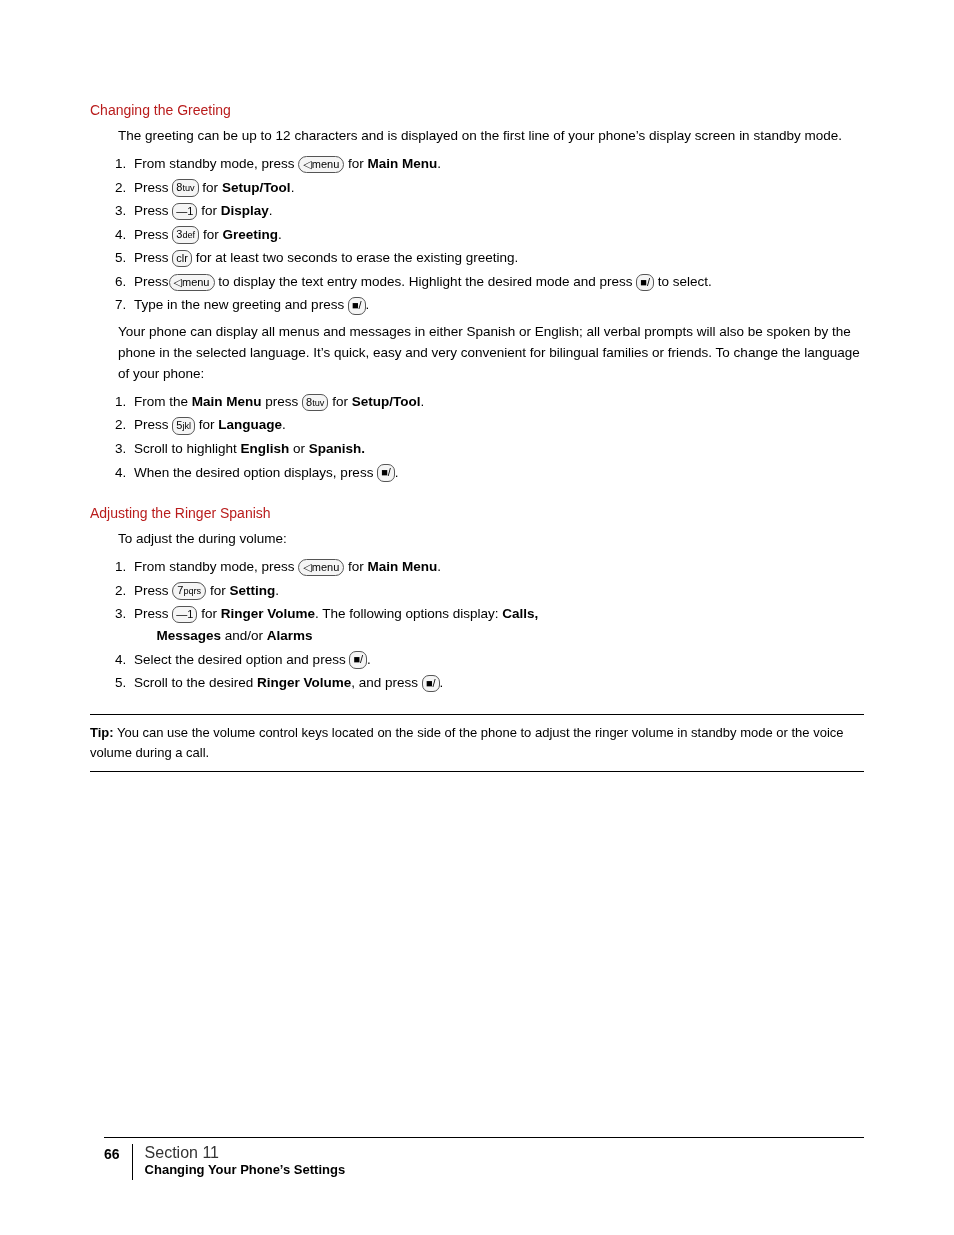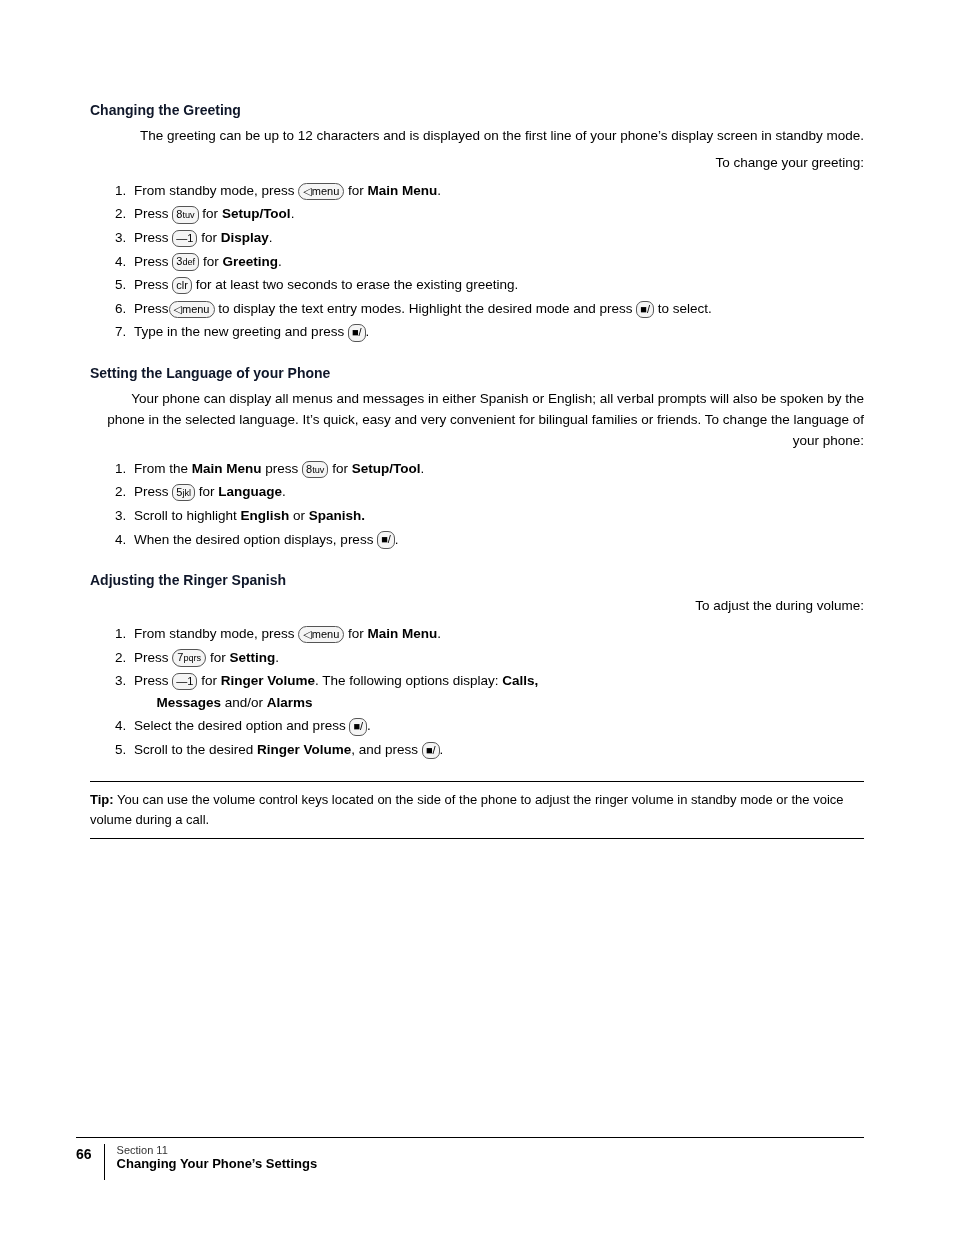--- a/index.html
+++ b/index.html
@@ -11,31 +11,30 @@
       width: 954px;
       min-height: 1235px;
     }
     .page {
       width: 954px;
       min-height: 1235px;
       padding: 80px 90px 60px 90px;
       position: relative;
     }
     .section-heading {
-      color: #0f172a;
+      color: #b91c1c;
       font-size: 14px;
-      font-weight: bold;
+      font-weight: normal;
       margin-bottom: 8px;
       margin-top: 22px;
     }
     .intro-text {
-      margin-left: 12px;
+      margin-left: 28px;
       margin-bottom: 6px;
       line-height: 1.55;
-      text-align: right;
     }
     ol {
       margin-left: 20px;
       padding-left: 20px;
       margin-bottom: 6px;
     }
     ol li {
       line-height: 1.6;
       margin-bottom: 2px;
       padding-left: 4px;
@@ -70,41 +69,38 @@
       margin-bottom: 18px;
       font-size: 13px;
       line-height: 1.55;
     }
     .tip-box .tip-label {
       font-weight: bold;
     }
     .footer {
       position: absolute;
       bottom: 55px;
-      left: 76px;
+      left: 104px;
       right: 90px;
       border-top: 1.5px solid #000;
       padding-top: 6px;
       display: flex;
       flex-direction: row;
       align-items: center;
     }
   </style>
 </head>
 <body>
 
 <div class="page">
 
   <div>
     <div class="section-heading">Changing the Greeting</div>
     <div class="intro-text">
       The greeting can be up to 12 characters and is displayed on the first line of your phone’s display screen in standby mode.
-    </div>
-    <div class="intro-text">
-      To change your greeting:
     </div>
     <ol>
       <li>
         From standby mode, press <span class="key-btn-round">◁menu</span> for <strong>Main Menu</strong>.
       </li>
       <li>
         Press <span class="key-btn">8<small>tuv</small></span> for <strong>Setup/Tool</strong>.
       </li>
       <li>
         Press <span class="key-btn">―1</span> for <strong>Display</strong>.
@@ -118,21 +114,20 @@
       <li>
         Press<span class="key-btn-round">◁menu</span> to display the text entry modes. Highlight the desired mode and press <span class="key-btn">■/</span> to select.
       </li>
       <li>
         Type in the new greeting and press <span class="key-btn">■/</span>.
       </li>
     </ol>
   </div>
 
   <div>
-    <div class="section-heading">Setting the Language of your Phone</div>
     <div class="intro-text">
       Your phone can display all menus and messages in either Spanish or English; all verbal prompts will also be spoken by the phone in the selected language. It’s quick, easy and very convenient for bilingual families or friends. To change the language of your phone:
     </div>
     <ol>
       <li>
         From the <strong>Main Menu</strong> press <span class="key-btn">8<small>tuv</small></span> for <strong>Setup/Tool</strong>.
       </li>
       <li>
         Press <span class="key-btn">5<small>jkl</small></span> for <strong>Language</strong>.
       </li>
@@ -175,19 +170,19 @@
     <span> You can use the volume control keys located on the side of the phone to adjust the ringer volume in standby mode or the voice volume during a call.</span>
   </div>
 
   <div class="footer">
     <div style="display:flex; flex-direction:row; align-items:flex-start; width:100%;">
       <div style="font-weight:bold; font-size:14px; margin-right:12px; padding-top:2px;">
         <span>66</span>
       </div>
       <div style="border-left:1.5px solid #000; height:36px; margin-right:12px;"></div>
       <div>
-        <div style="font-size:11px; color:#333;">Section 11</div>
+        <div style="font-size:16px; color:#333;">Section 11</div>
         <div style="font-weight:bold; font-size:13px;">Changing Your Phone’s Settings</div>
       </div>
     </div>
   </div>
 
 </div>
 
 </body></html>

